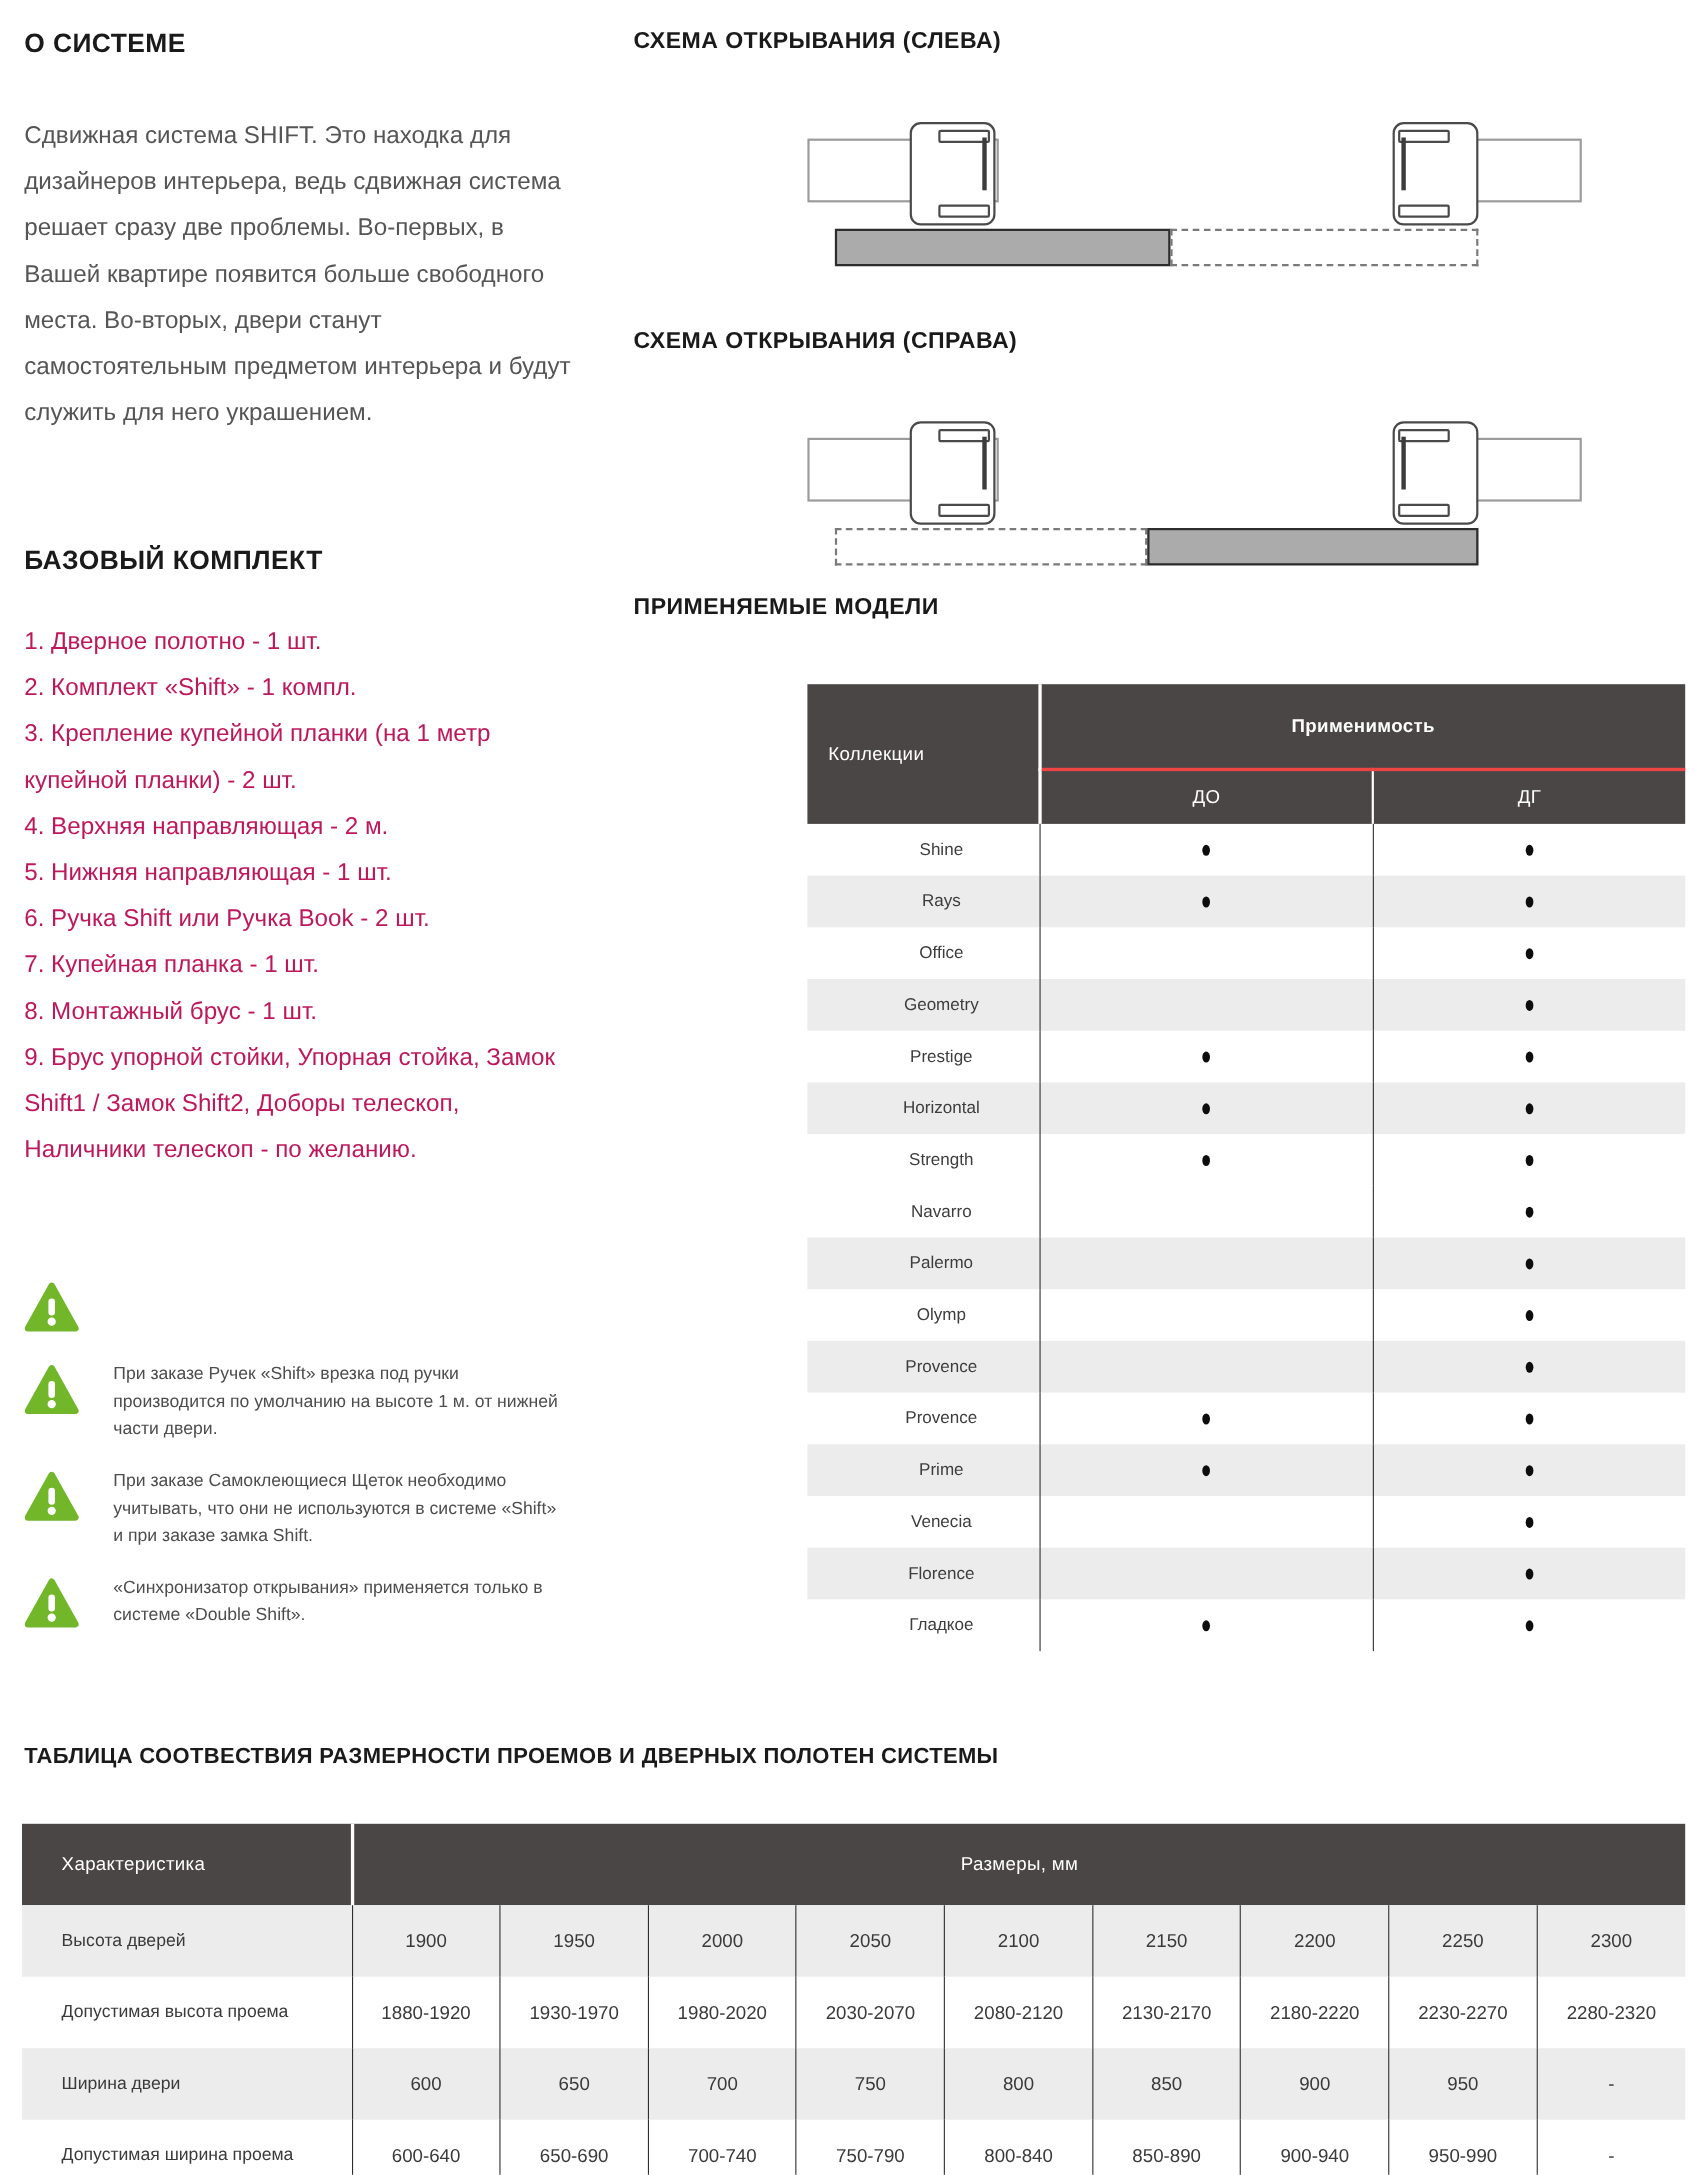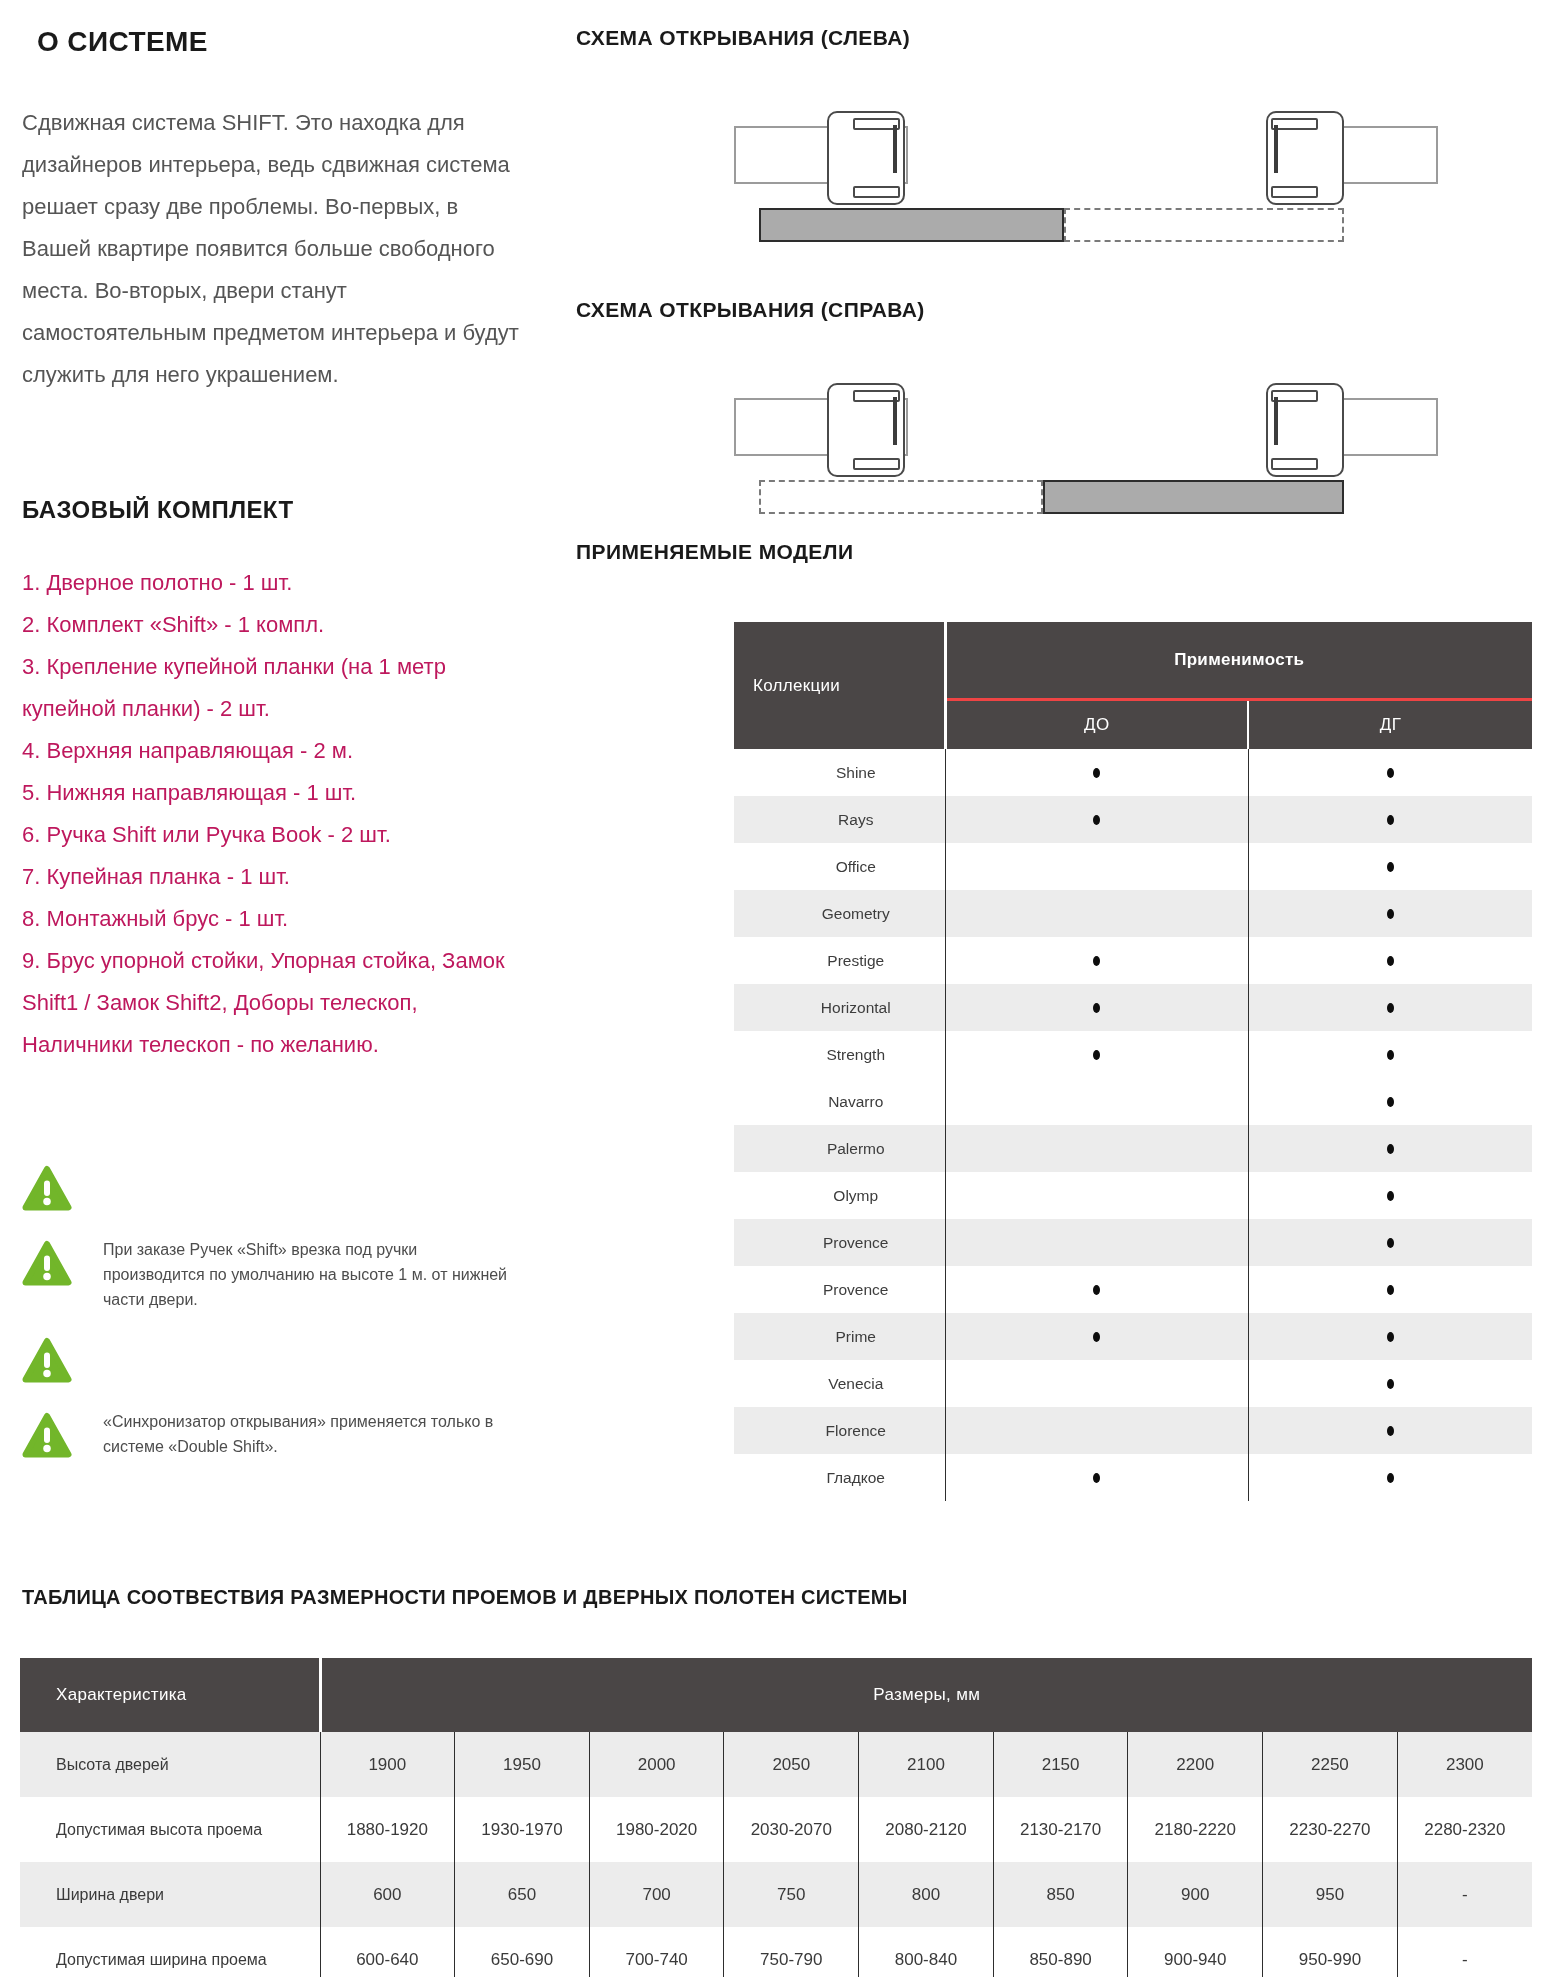--- a/index.html
+++ b/index.html
@@ -4,21 +4,21 @@
 <style>
   html,body{margin:0;padding:0;background:#fff;}
   body{
     width:1552px;height:1977px;position:relative;overflow:hidden;
     font-family:"Liberation Sans", sans-serif;color:#565656;
   }
   h2{margin:0;font-weight:700;color:#1a1a1a;letter-spacing:.4px;}
 
   
   .col-left{position:absolute;left:22px;top:0;width:502px;}
-  .title-about{position:absolute;top:26px;left:0;font-size:28px;margin-left:15px;}
+  .title-about{position:absolute;top:26px;left:0;font-size:24px;}
   .about-text{position:absolute;top:102px;left:0;width:500px;margin:0;
     font-size:22px;line-height:42px;color:#555;}
   .title-kit{position:absolute;top:496px;left:0;font-size:24px;}
   .kit-list{position:absolute;top:562px;left:0;width:502px;}
   .kit-item{font-size:22px;line-height:42px;color:#be185d;}
   .warnings{position:absolute;top:1162px;left:0;width:502px;}
   .warning{display:flex;align-items:flex-start;margin-bottom:22px;}
   .warn-icon{width:50px;height:50px;flex:0 0 50px;margin-top:3px;}
   .warn-text{margin:0 0 0 31px;width:405px;font-size:16px;line-height:25px;color:#4d4d4d;}
 
@@ -113,20 +113,21 @@
           <circle cx="50" cy="73" r="7.5" fill="#fff"></circle>
         </svg>
         <p class="warn-text">При заказе Ручек «Shift» врезка под ручки производится по умолчанию на высоте 1 м. от нижней части двери.</p>
       </div>
       <div class="warning">
         <svg class="warn-icon" viewBox="0 0 100 100">
           <path d="M50 8 L93 85 L7 85 Z" fill="#72b62a" stroke="#72b62a" stroke-width="12" stroke-linejoin="round"></path>
           <rect x="44" y="31" width="12" height="31" rx="6" fill="#fff"></rect>
           <circle cx="50" cy="73" r="7.5" fill="#fff"></circle>
         </svg>
+        <p class="warn-text">При заказе Самоклеющиеся Щеток необходимо учитывать, что они не используются в системе «Shift» и при заказе замка Shift.</p>
       </div>
       <div class="warning">
         <svg class="warn-icon" viewBox="0 0 100 100">
           <path d="M50 8 L93 85 L7 85 Z" fill="#72b62a" stroke="#72b62a" stroke-width="12" stroke-linejoin="round"></path>
           <rect x="44" y="31" width="12" height="31" rx="6" fill="#fff"></rect>
           <circle cx="50" cy="73" r="7.5" fill="#fff"></circle>
         </svg>
         <p class="warn-text">«Синхронизатор открывания» применяется только в системе «Double Shift».</p>
       </div>
     </div>

